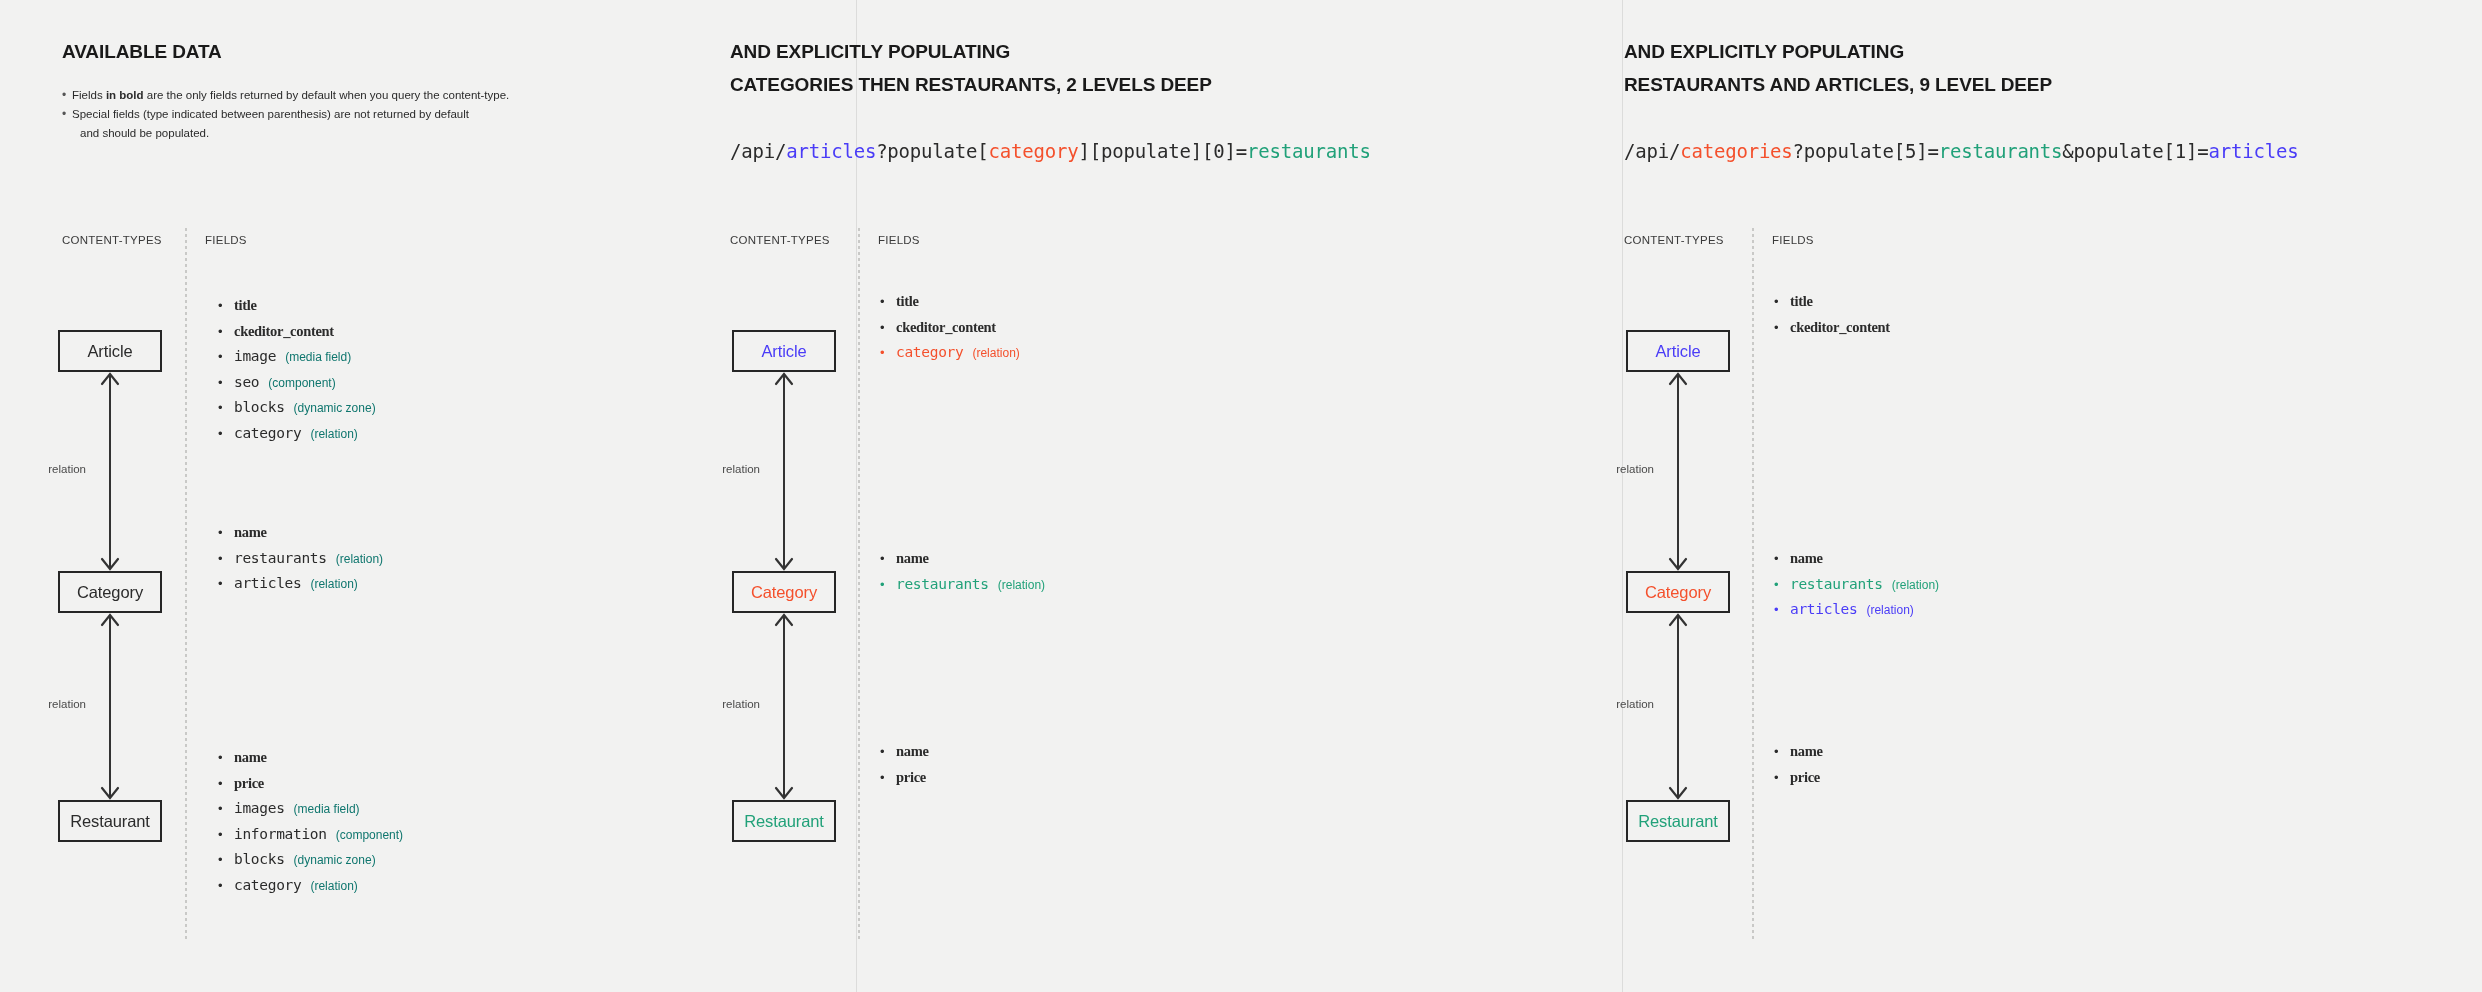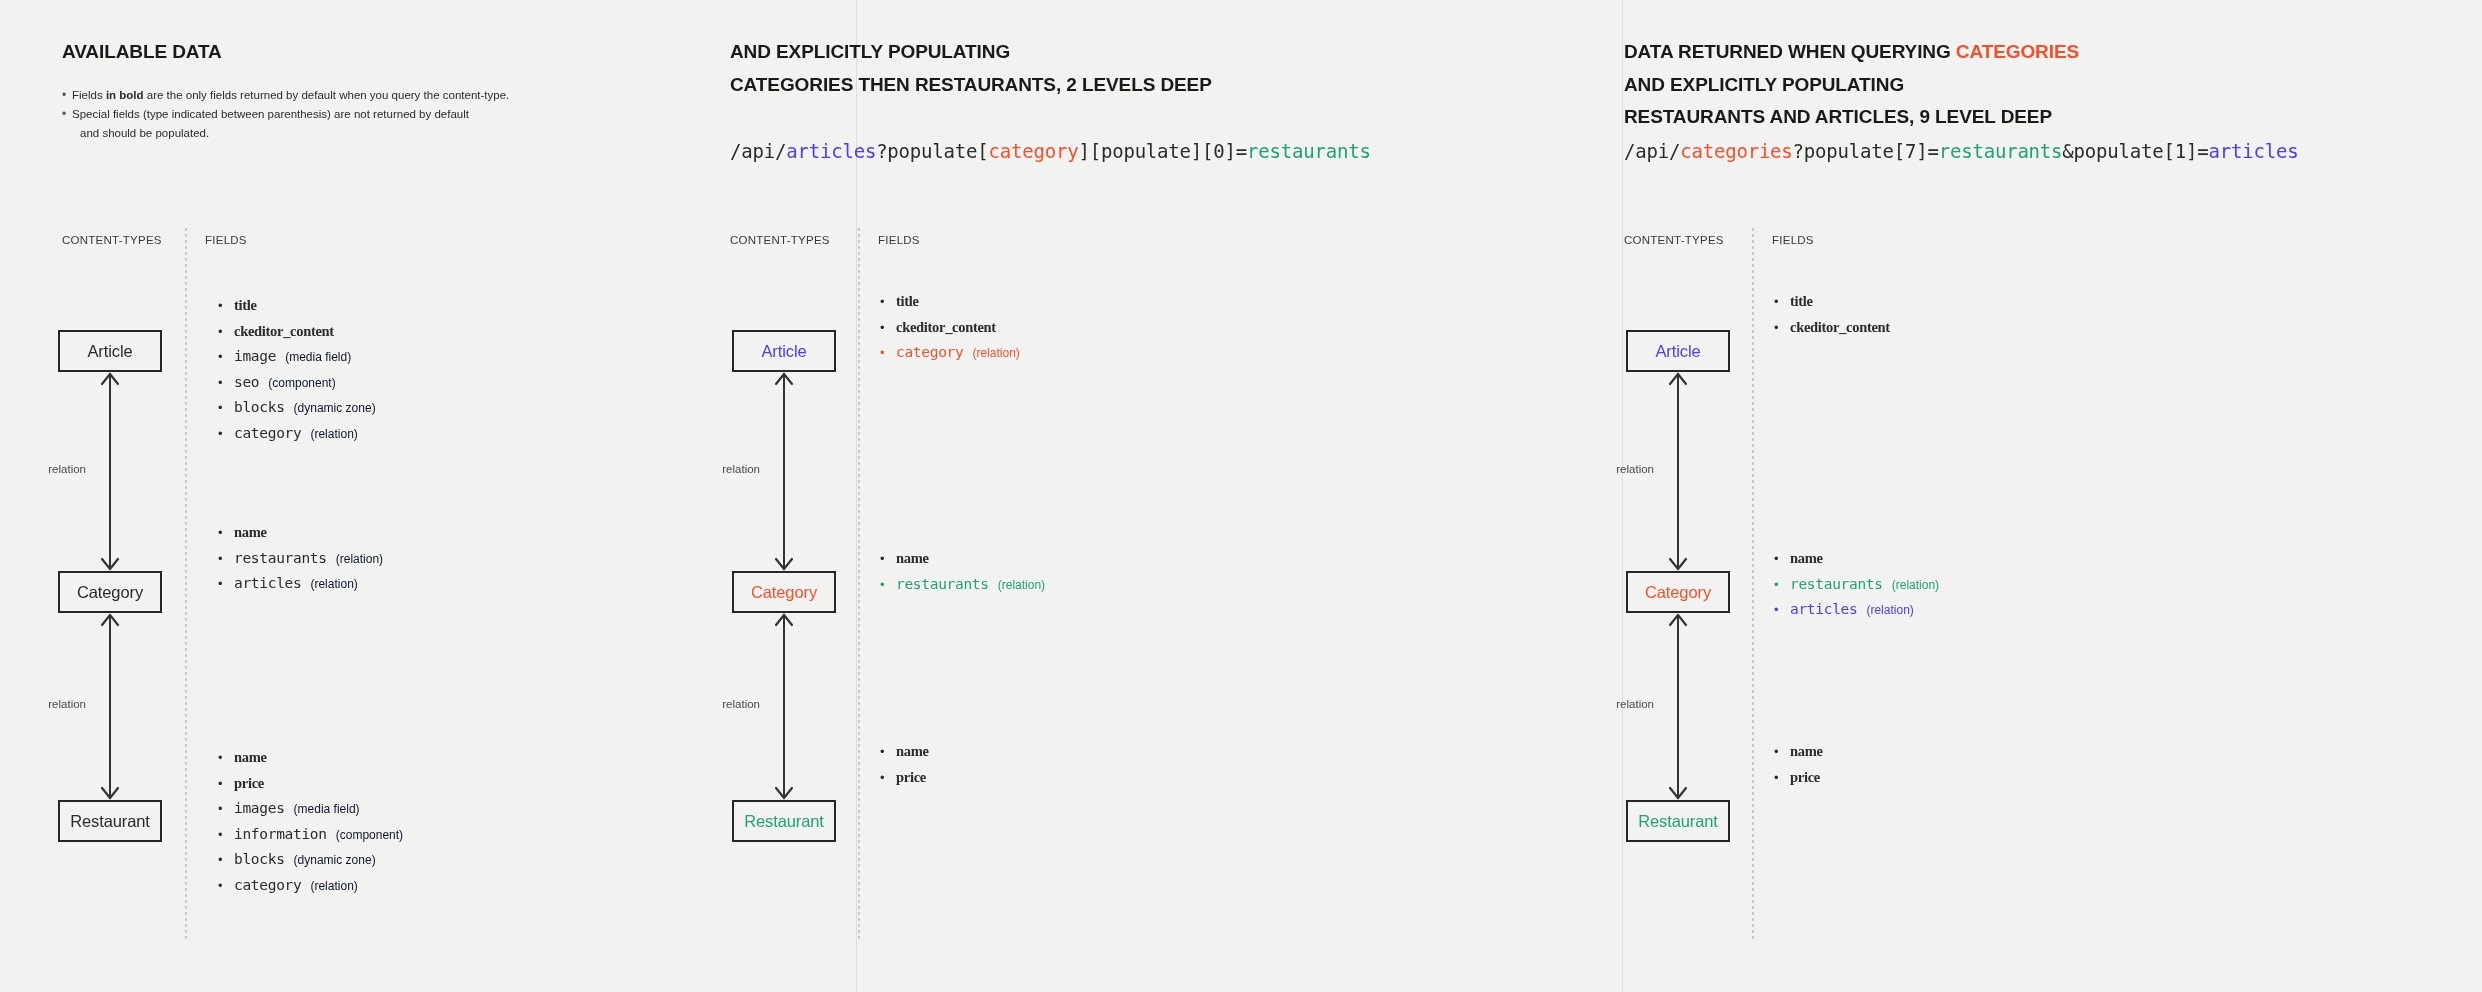--- a/index.html
+++ b/index.html
@@ -90,21 +90,21 @@
     flex: 0 0 16px; font-size: 13px; line-height: 25.5px;
     color: #2b2b2b; text-align: left;
   }
   .field-name {
     font-family: "DejaVu Sans Mono", monospace;
     font-size: 14.5px; color: #2b2b2b; letter-spacing: -0.3px;
   }
   .field-name.bold { font-weight: bold; font-family: Liberation Serif, serif; }
   .field-type {
     font-family: "Liberation Sans", sans-serif;
-    font-size: 12px; color: #0f172a; margin-left: 9px;
+    font-size: 12px; color: #0f766e; margin-left: 9px;
   }
   .field-row.c-orange .field-dot,
   .field-row.c-orange .field-name,
   .field-row.c-orange .field-type { color: #f4502c; }
   .field-row.c-teal .field-dot,
   .field-row.c-teal .field-name,
   .field-row.c-teal .field-type { color: #21a179; }
   .field-row.c-blue .field-dot,
   .field-row.c-blue .field-name,
   .field-row.c-blue .field-type { color: #4a3cf7; }
@@ -285,25 +285,24 @@
         <div class="field-row ">
           <span class="field-dot">•</span>
           <span class="field-name bold">name</span>
         </div>
         <div class="field-row ">
           <span class="field-dot">•</span>
           <span class="field-name bold">price</span>
         </div>
       </div>
       <div class="heading" style="left: 1624px;">
-        <div><span>DATA RETURNED WHEN QUERYING </span><span class="accent-orange">CATEGORIES</span></div>
         <div><span>AND EXPLICITLY POPULATING</span></div>
         <div><span>RESTAURANTS AND ARTICLES, 9 LEVEL DEEP</span></div>
       </div>
-      <div class="api-url" style="left: 1624px;"><span>/api/</span><span class="c-orange">categories</span><span>?populate[7]=</span><span class="c-teal">restaurants</span><span>&amp;populate[1]=</span><span class="c-blue">articles</span></div>
+      <div class="api-url" style="left: 1624px;"><span>/api/</span><span class="c-orange">categories</span><span>?populate[5]=</span><span class="c-teal">restaurants</span><span>&amp;populate[1]=</span><span class="c-blue">articles</span></div>
       <div class="col-label" style="left: 1624px; top: 234px;">CONTENT-TYPES</div>
       <div class="col-label" style="left: 1772px; top: 234px;">FIELDS</div>
       <div class="dotted-div" style="left: 1752px;"></div>
       <div class="ct-box blue" style="left: 1626px; top: 330px;">Article</div>
       <div class="conn" style="left: 1658px; top: 372px; height: 199px;">
         <svg width="40" height="199" viewBox="0 0 40 199">
           <line x1="20" y1="2" x2="20" y2="197" stroke="#333" stroke-width="2"></line>
           <polyline points="12,12 20,2 28,12" fill="none" stroke="#333" stroke-width="2.2" stroke-linecap="round"></polyline>
           <polyline points="12,187 20,197 28,187" fill="none" stroke="#333" stroke-width="2.2" stroke-linecap="round"></polyline>
         </svg>

